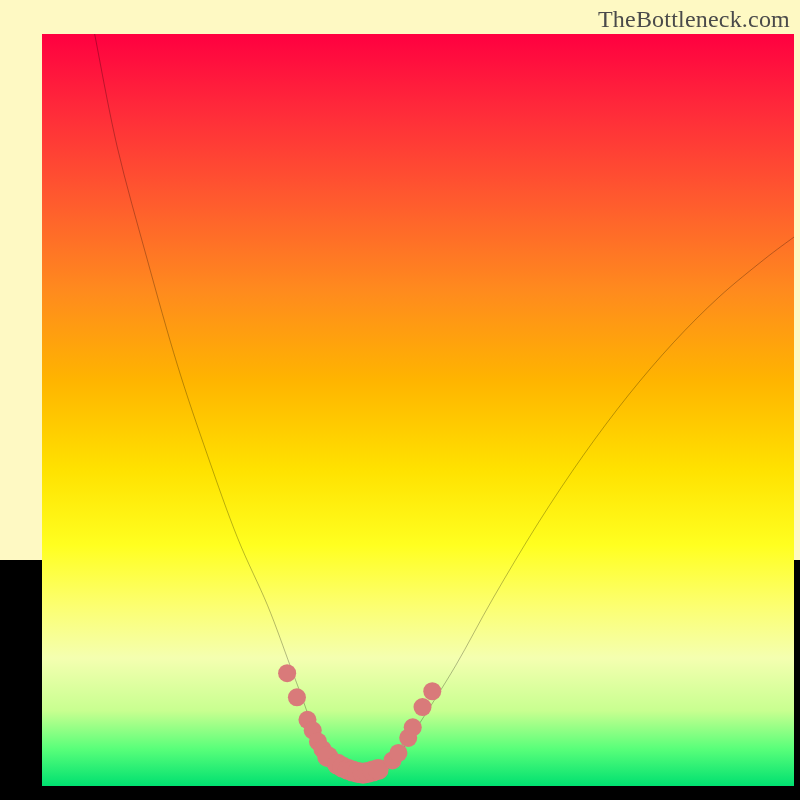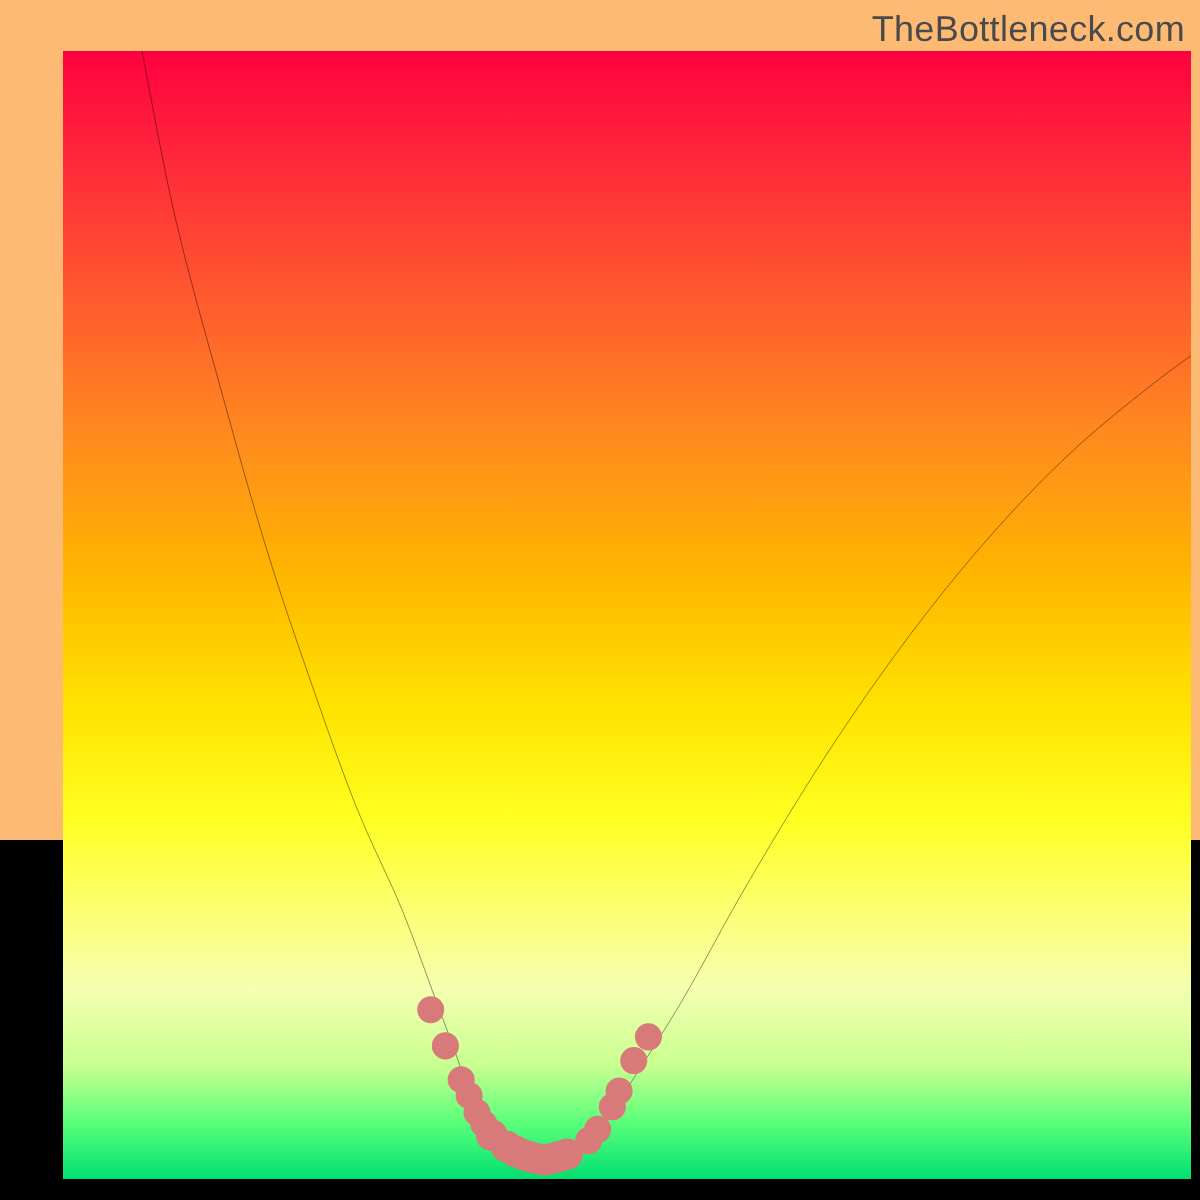--- a/index.html
+++ b/index.html
@@ -7,22 +7,23 @@
     padding: 0;
     background: #000;
     width: 800px;
     height: 800px;
     overflow: hidden;
     font-family: Arial, Helvetica, sans-serif;
   }
   .outer {
     width: 800px;
     height: 560px;
-    background: #fdba74;
+    background: #fef9c3;
     position: relative;
+    font-family: Liberation Serif, serif;
   }
   .plot {
     position: absolute;
     left: 42px;
     top: 34px;
     width: 752px;
     height: 752px;
     
     background: linear-gradient(to bottom,
       #ff0040 0%,

